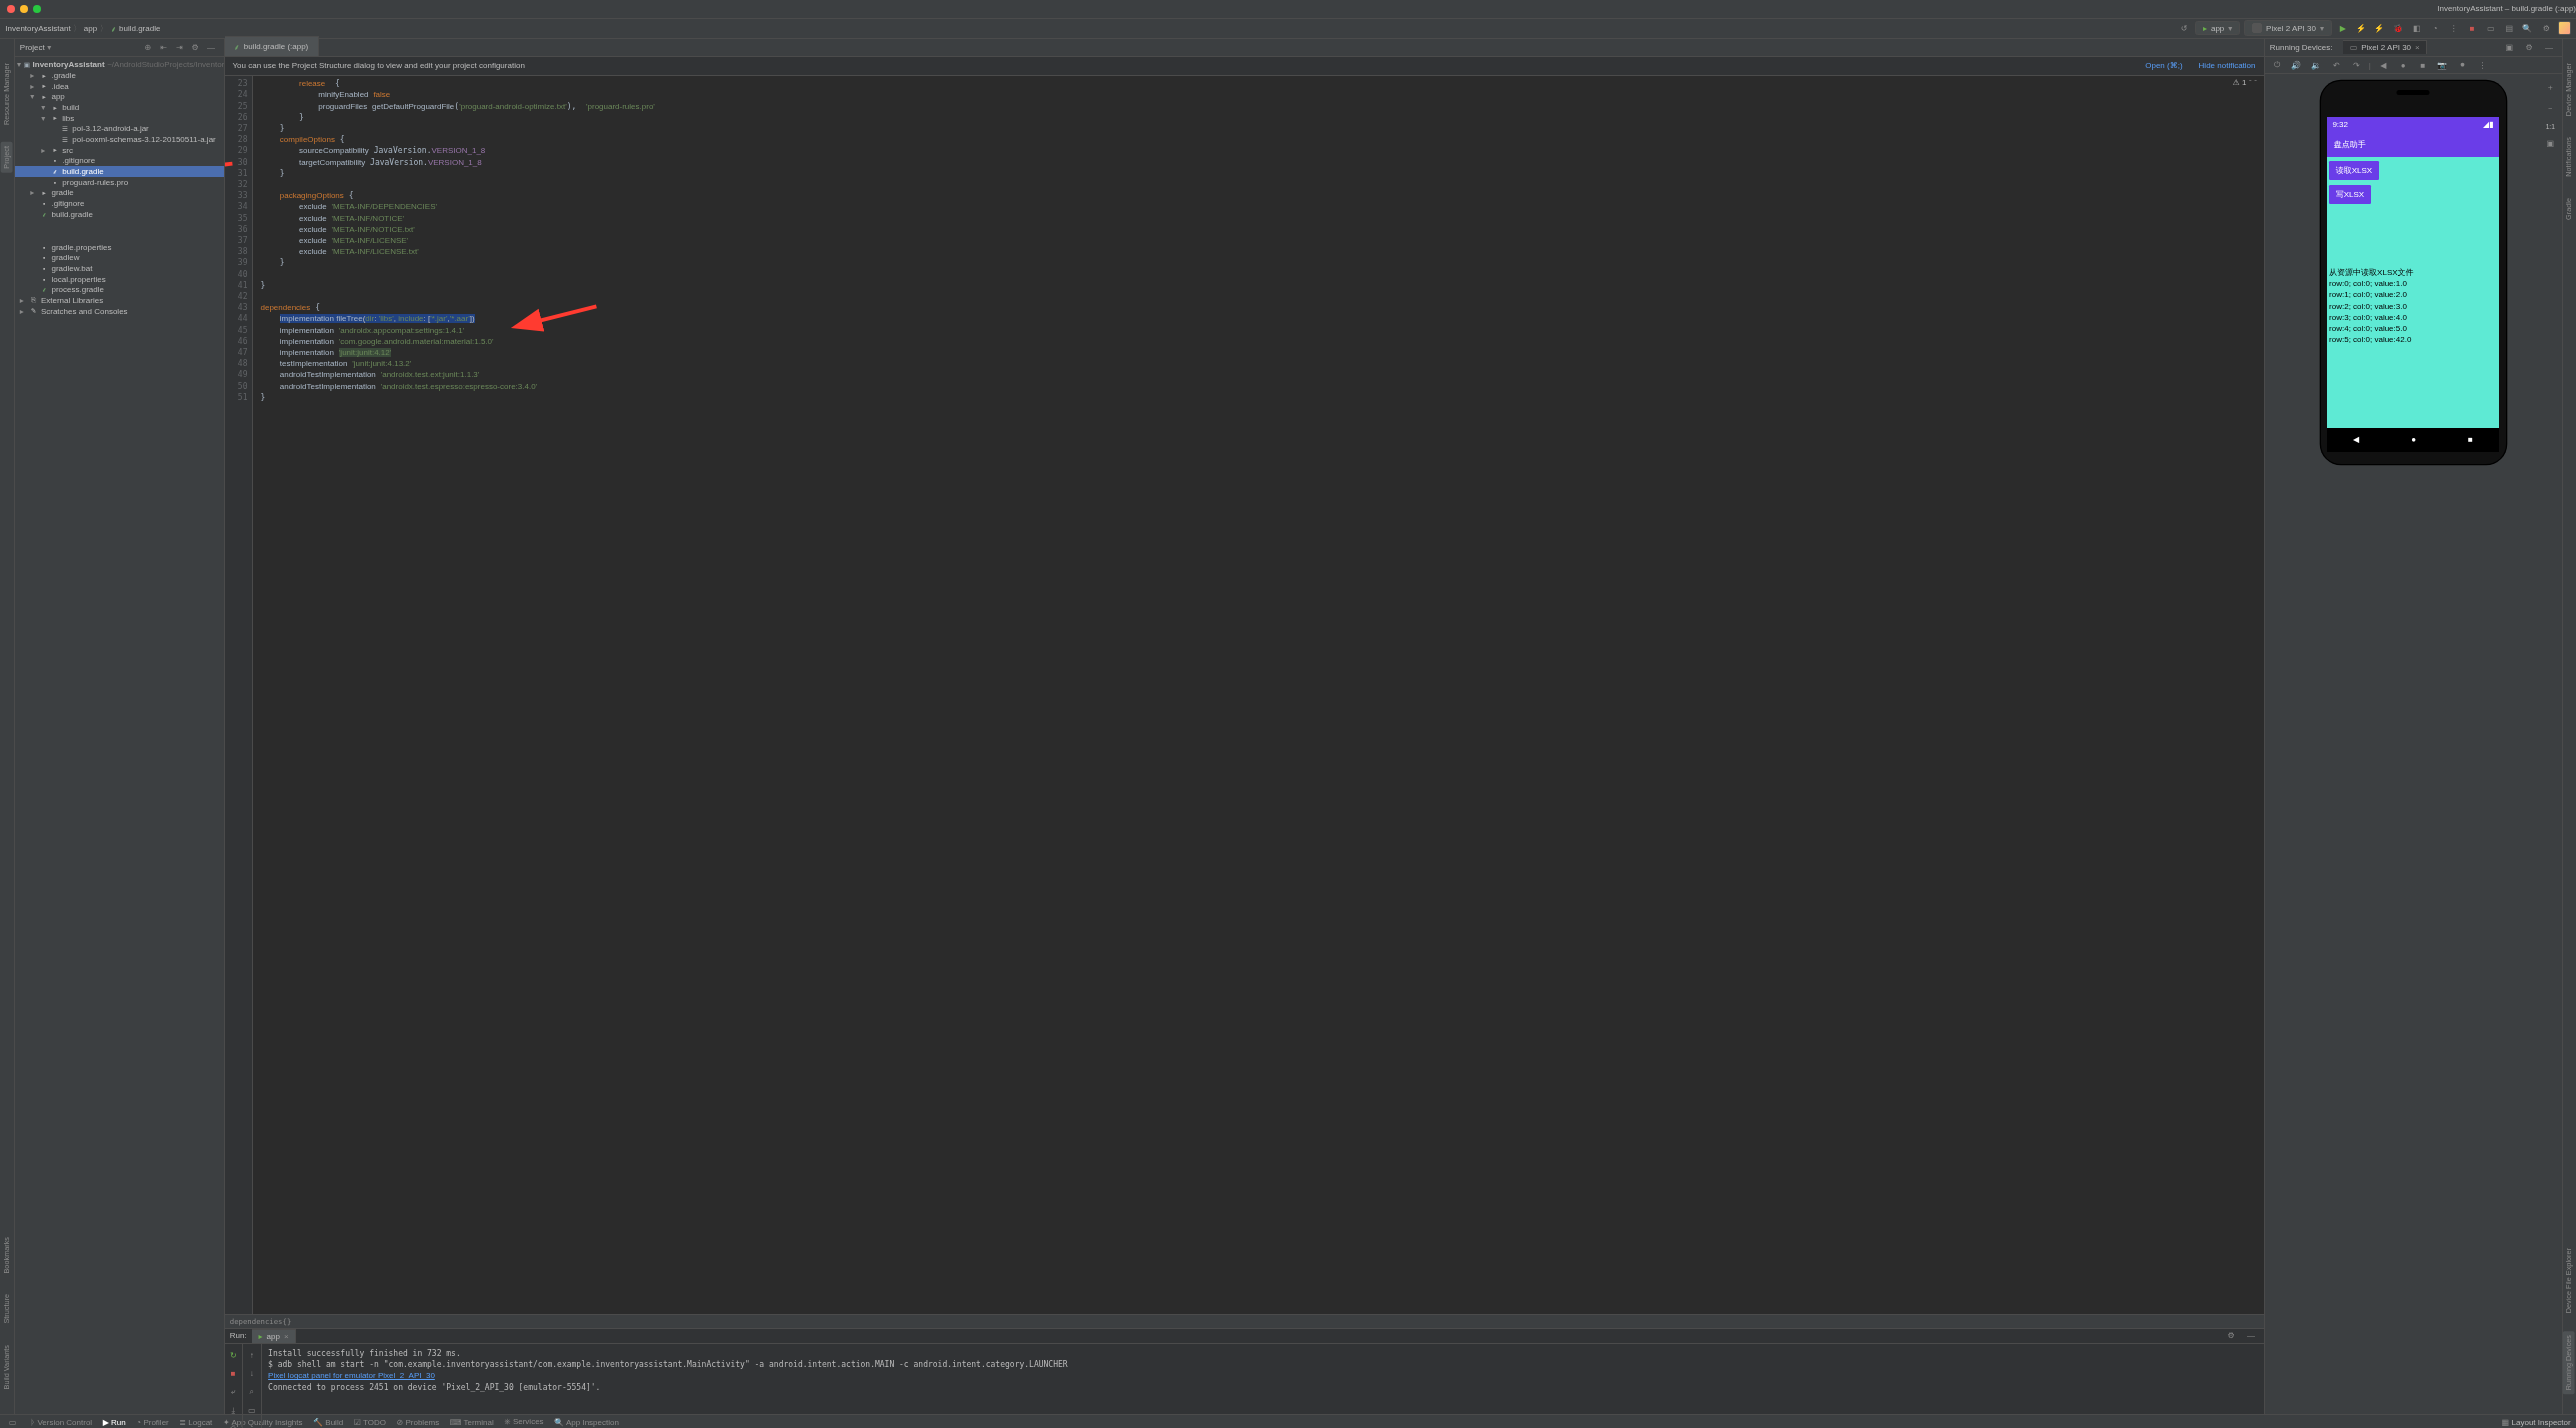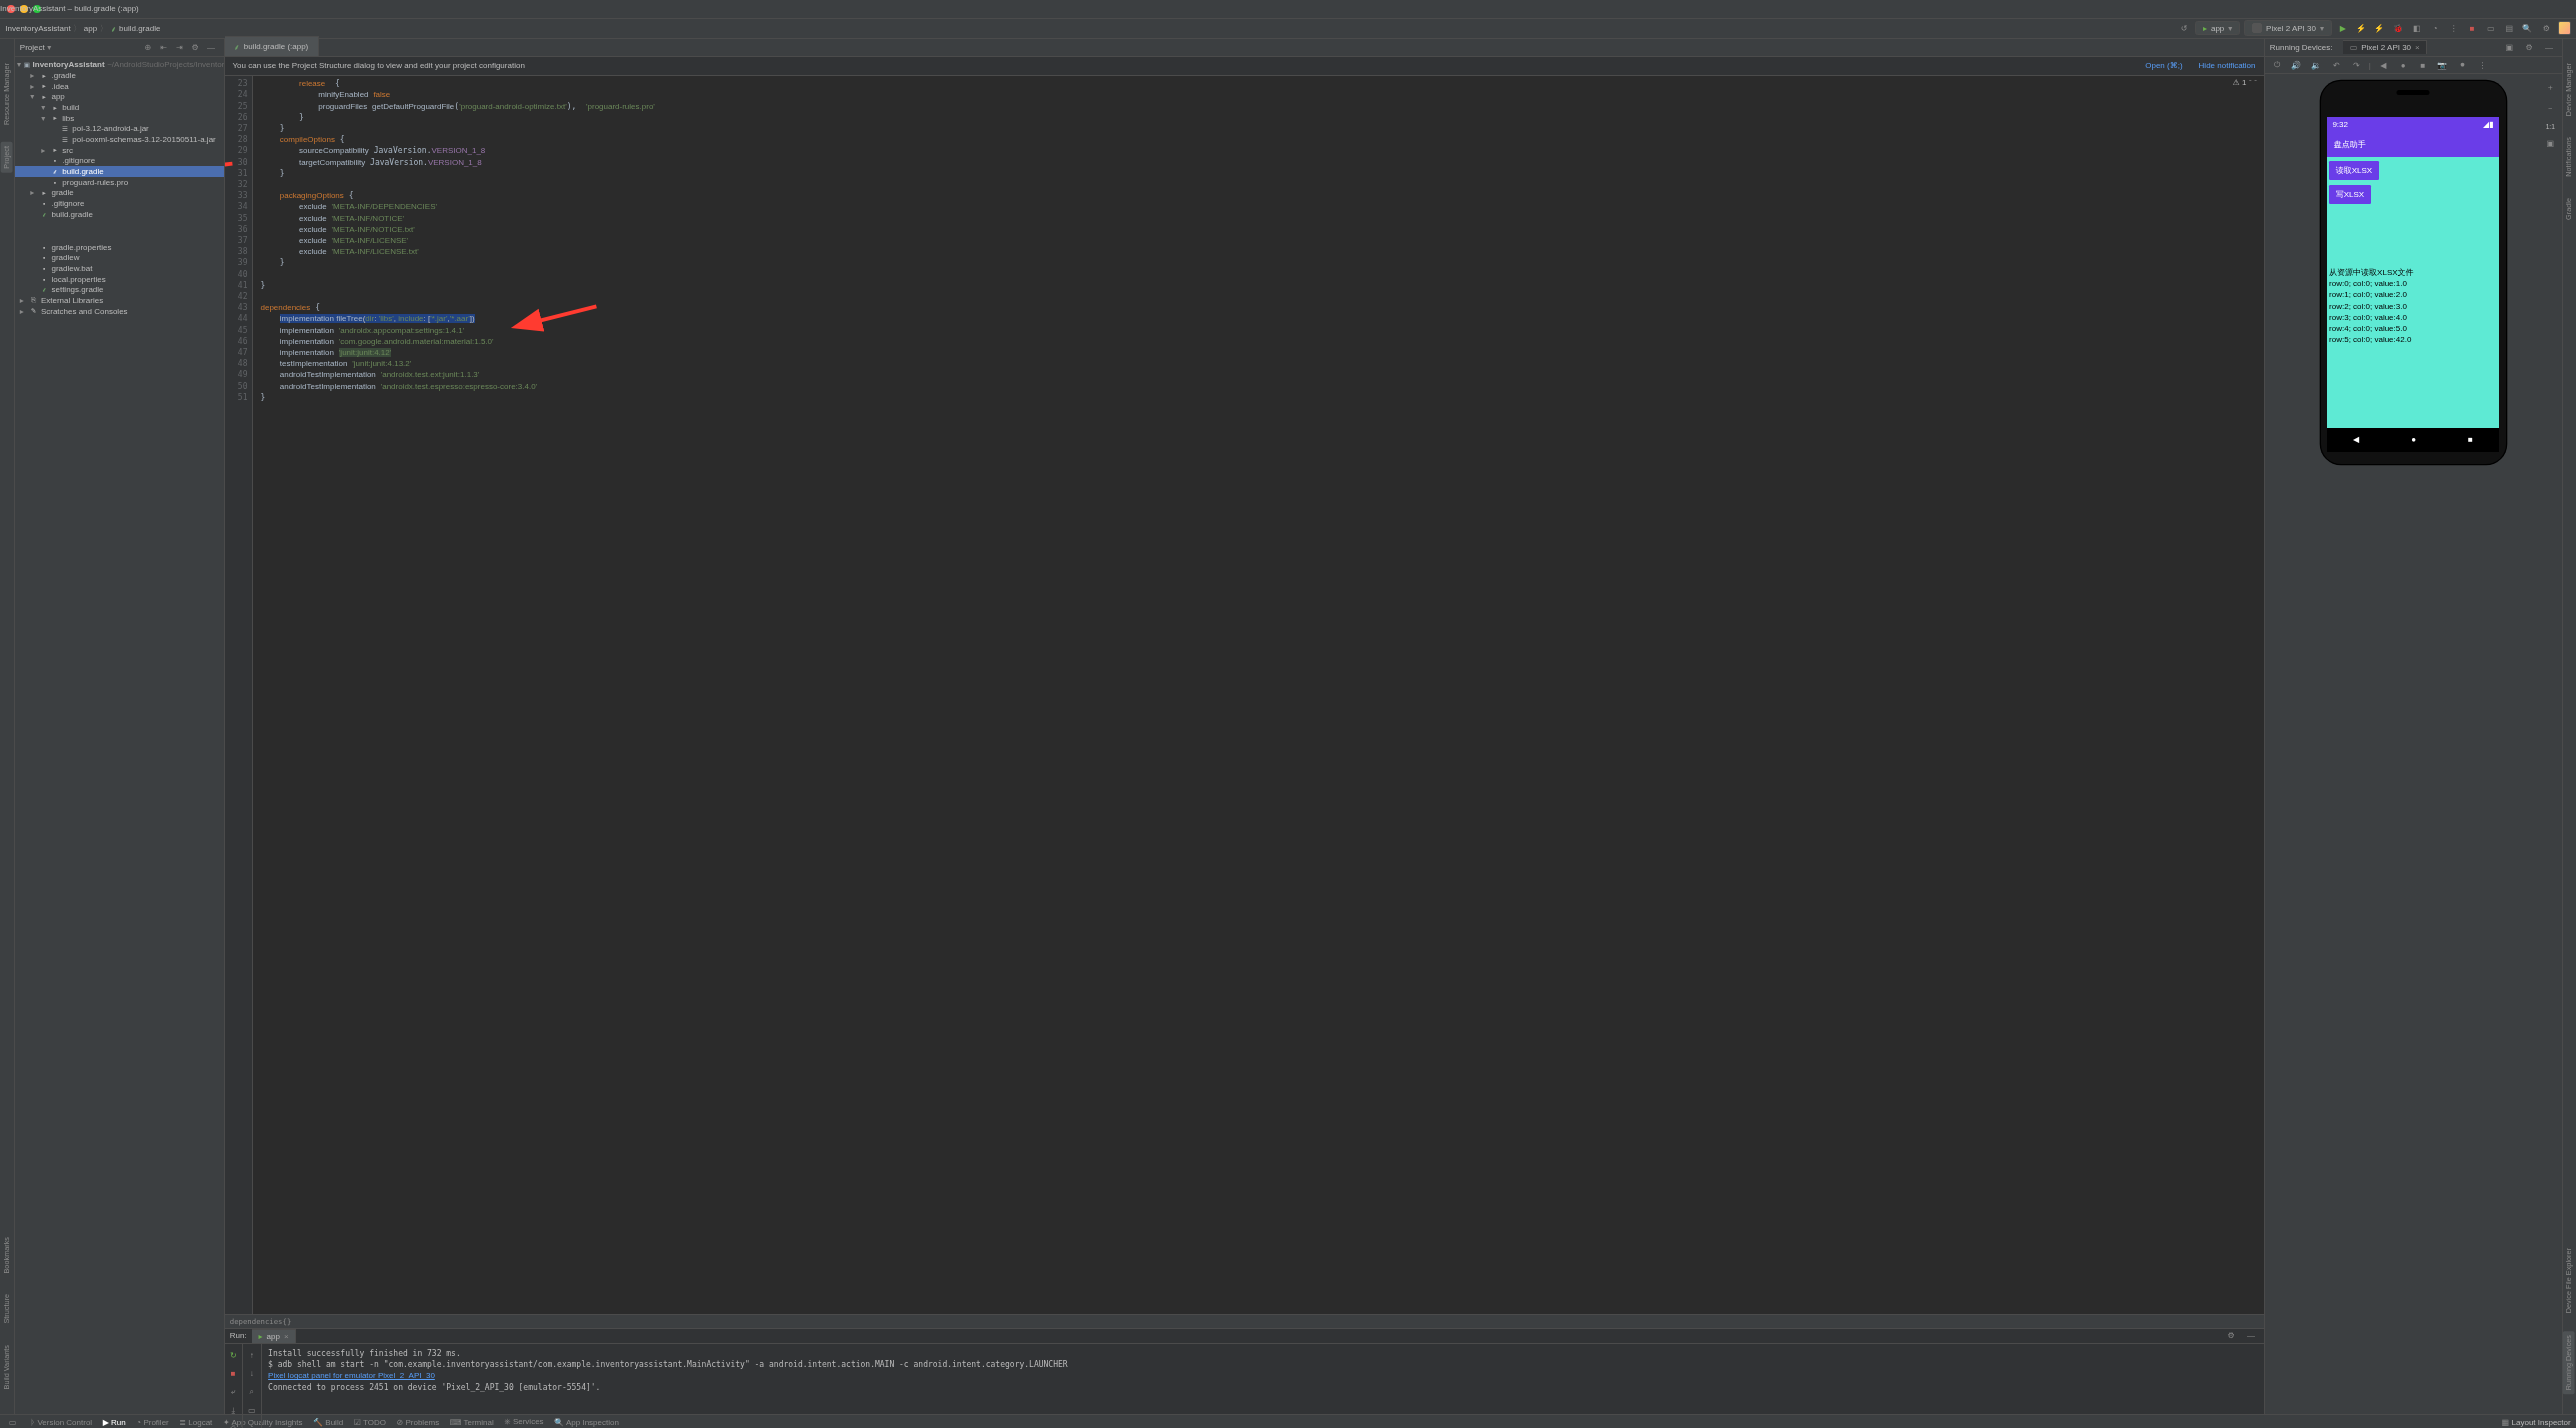--- a/index.html
+++ b/index.html
@@ -11,21 +11,21 @@
     --link:#589df6; --notif:#589df6; --emu-purple:#6a3de8;
   }
   *{box-sizing:border-box;font-family:"Segoe UI",Arial,sans-serif;font-size:8px;color:var(--fg)}
   body{margin:0;background:var(--bg2);width:2576px;height:1428px;transform-origin:top left;}
   html,body{overflow:hidden}
   
   .titlebar{height:18.5px;background:var(--bg2);display:flex;align-items:center;padding:0 6.6px;border-bottom:0.7px solid var(--line);position:relative}
   .traffic{display:flex;gap:5.3px}
   .tl{width:8px;height:8px;border-radius:50%}
   .tl.r{background:#ff5f57}.tl.y{background:#febc2e}.tl.g{background:#28c840}
-  .title-center{position:absolute;left:0;right:0;text-align:left;pointer-events:none}
+  .title-center{position:absolute;left:0;right:0;text-align:right;pointer-events:none}
   
   .toolbar{height:20px;background:var(--bg2);border-bottom:0.7px solid var(--line);display:flex;align-items:center;padding:0 5.3px;justify-content:space-between}
   .crumbs{display:flex;align-items:center;gap:2.6px}
   .crumbs span{color:var(--fg)}
   .crumbs .sep{color:#666}
   .run-tools{display:flex;align-items:center;gap:4px}
   .icon-btn{width:14.5px;height:14.5px;display:flex;align-items:center;justify-content:center;border-radius:2px;color:var(--fg-dim)}
   .pill{display:flex;align-items:center;gap:4px;background:#45494a;border:0.7px solid var(--line);padding:1.3px 6.6px;border-radius:2.6px}
   .sq{width:10.6px;height:10.6px;border-radius:50%;background:#7c7c7c;border:0.7px solid #555}
   
@@ -277,21 +277,21 @@
             <span>gradlew.bat</span>
           </div>
           <div class="tree-row" style="padding-left: 13.2px;">
             <span class="arrow">&nbsp;</span>
             <span class="fi file">▪</span>
             <span>local.properties</span>
           </div>
           <div class="tree-row" style="padding-left: 13.2px;">
             <span class="arrow">&nbsp;</span>
             <span class="fi gradle">⸙</span>
-            <span>settings.gradle</span>
+            <span>process.gradle</span>
           </div>
           <div class="tree-row" style="padding-left: 2.6px;">
             <span class="arrow">▸</span>
             <span class="fi">⎘</span>
             <span>External Libraries</span>
           </div>
           <div class="tree-row" style="padding-left: 2.6px;">
             <span class="arrow">▸</span>
             <span class="fi">✎</span>
             <span>Scratches and Consoles</span>

